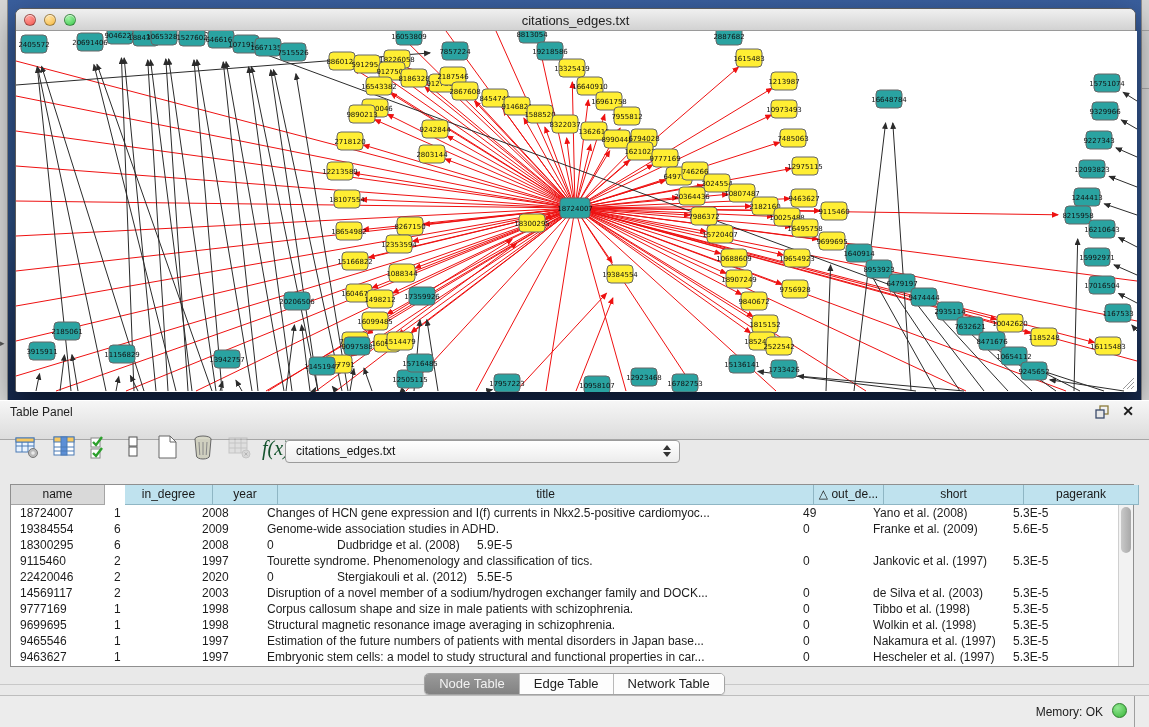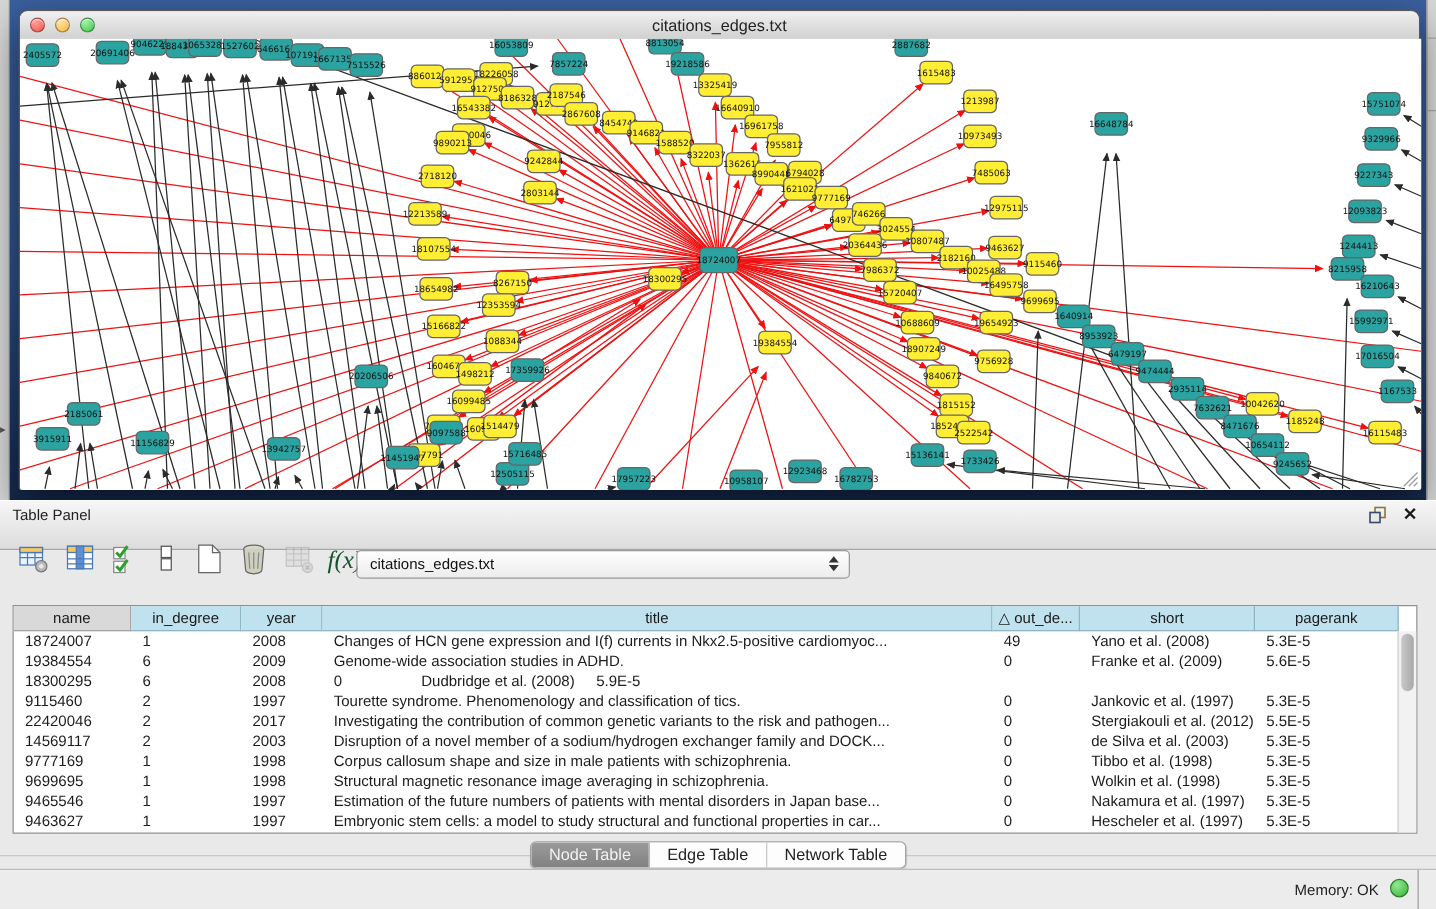--- a/index.html
+++ b/index.html
@@ -869,21 +869,21 @@
     <span>citations_edges.txt</span>
     <span class="arrows">
       <span class="tri-up" style="display:block"></span>
         <span class="tri-down" style="display:block"></span>
     </span>
   </div>
 
   <div id="grid-box">
     <div id="ghead" class="hrow">
         <div class="hcell sel" style="width: 94px;">name</div>
-        <div class="hcell" style="width: 88px;">in_degree</div>
+        <div class="hcell" style="width: 88px; margin-left: 20px;">in_degree</div>
         <div class="hcell" style="width: 65px;">year</div>
         <div class="hcell" style="width: 536px;">title</div>
         <div class="hcell" style="width: 70px;">△ out_de...</div>
         <div class="hcell" style="width: 140px;">short</div>
         <div class="hcell" style="width: 115px;">pagerank</div>
       </div>
     <div id="gbody">
         <div class="drow">
           <div class="dcell" style="width: 94px;">18724007</div>
           <div class="dcell" style="width: 88px;">1</div>
@@ -915,22 +915,21 @@
           <div class="dcell" style="width: 88px;">2</div>
           <div class="dcell" style="width: 65px;">1997</div>
           <div class="dcell" style="width: 536px;">Tourette syndrome. Phenomenology and classification of tics.</div>
           <div class="dcell" style="width: 70px;">0</div>
           <div class="dcell" style="width: 140px;">Jankovic et al. (1997)</div>
           <div class="dcell" style="width: 115px;">5.3E-5</div>
         </div>
         <div class="drow">
           <div class="dcell" style="width: 94px;">22420046</div>
           <div class="dcell" style="width: 88px;">2</div>
-          <div class="dcell" style="width: 65px;">2017</div>
-          <div class="dcell" style="width: 536px;">Investigating the contribution of common genetic variants to the risk and pathogen...</div>
+          <div class="dcell" style="width: 65px;">2020</div>
           <div class="dcell" style="width: 70px;">0</div>
           <div class="dcell" style="width: 140px;">Stergiakouli et al. (2012)</div>
           <div class="dcell" style="width: 115px;">5.5E-5</div>
         </div>
         <div class="drow">
           <div class="dcell" style="width: 94px;">14569117</div>
           <div class="dcell" style="width: 88px;">2</div>
           <div class="dcell" style="width: 65px;">2003</div>
           <div class="dcell" style="width: 536px;">Disruption of a novel member of a sodium/hydrogen exchanger family and DOCK...</div>
           <div class="dcell" style="width: 70px;">0</div>

